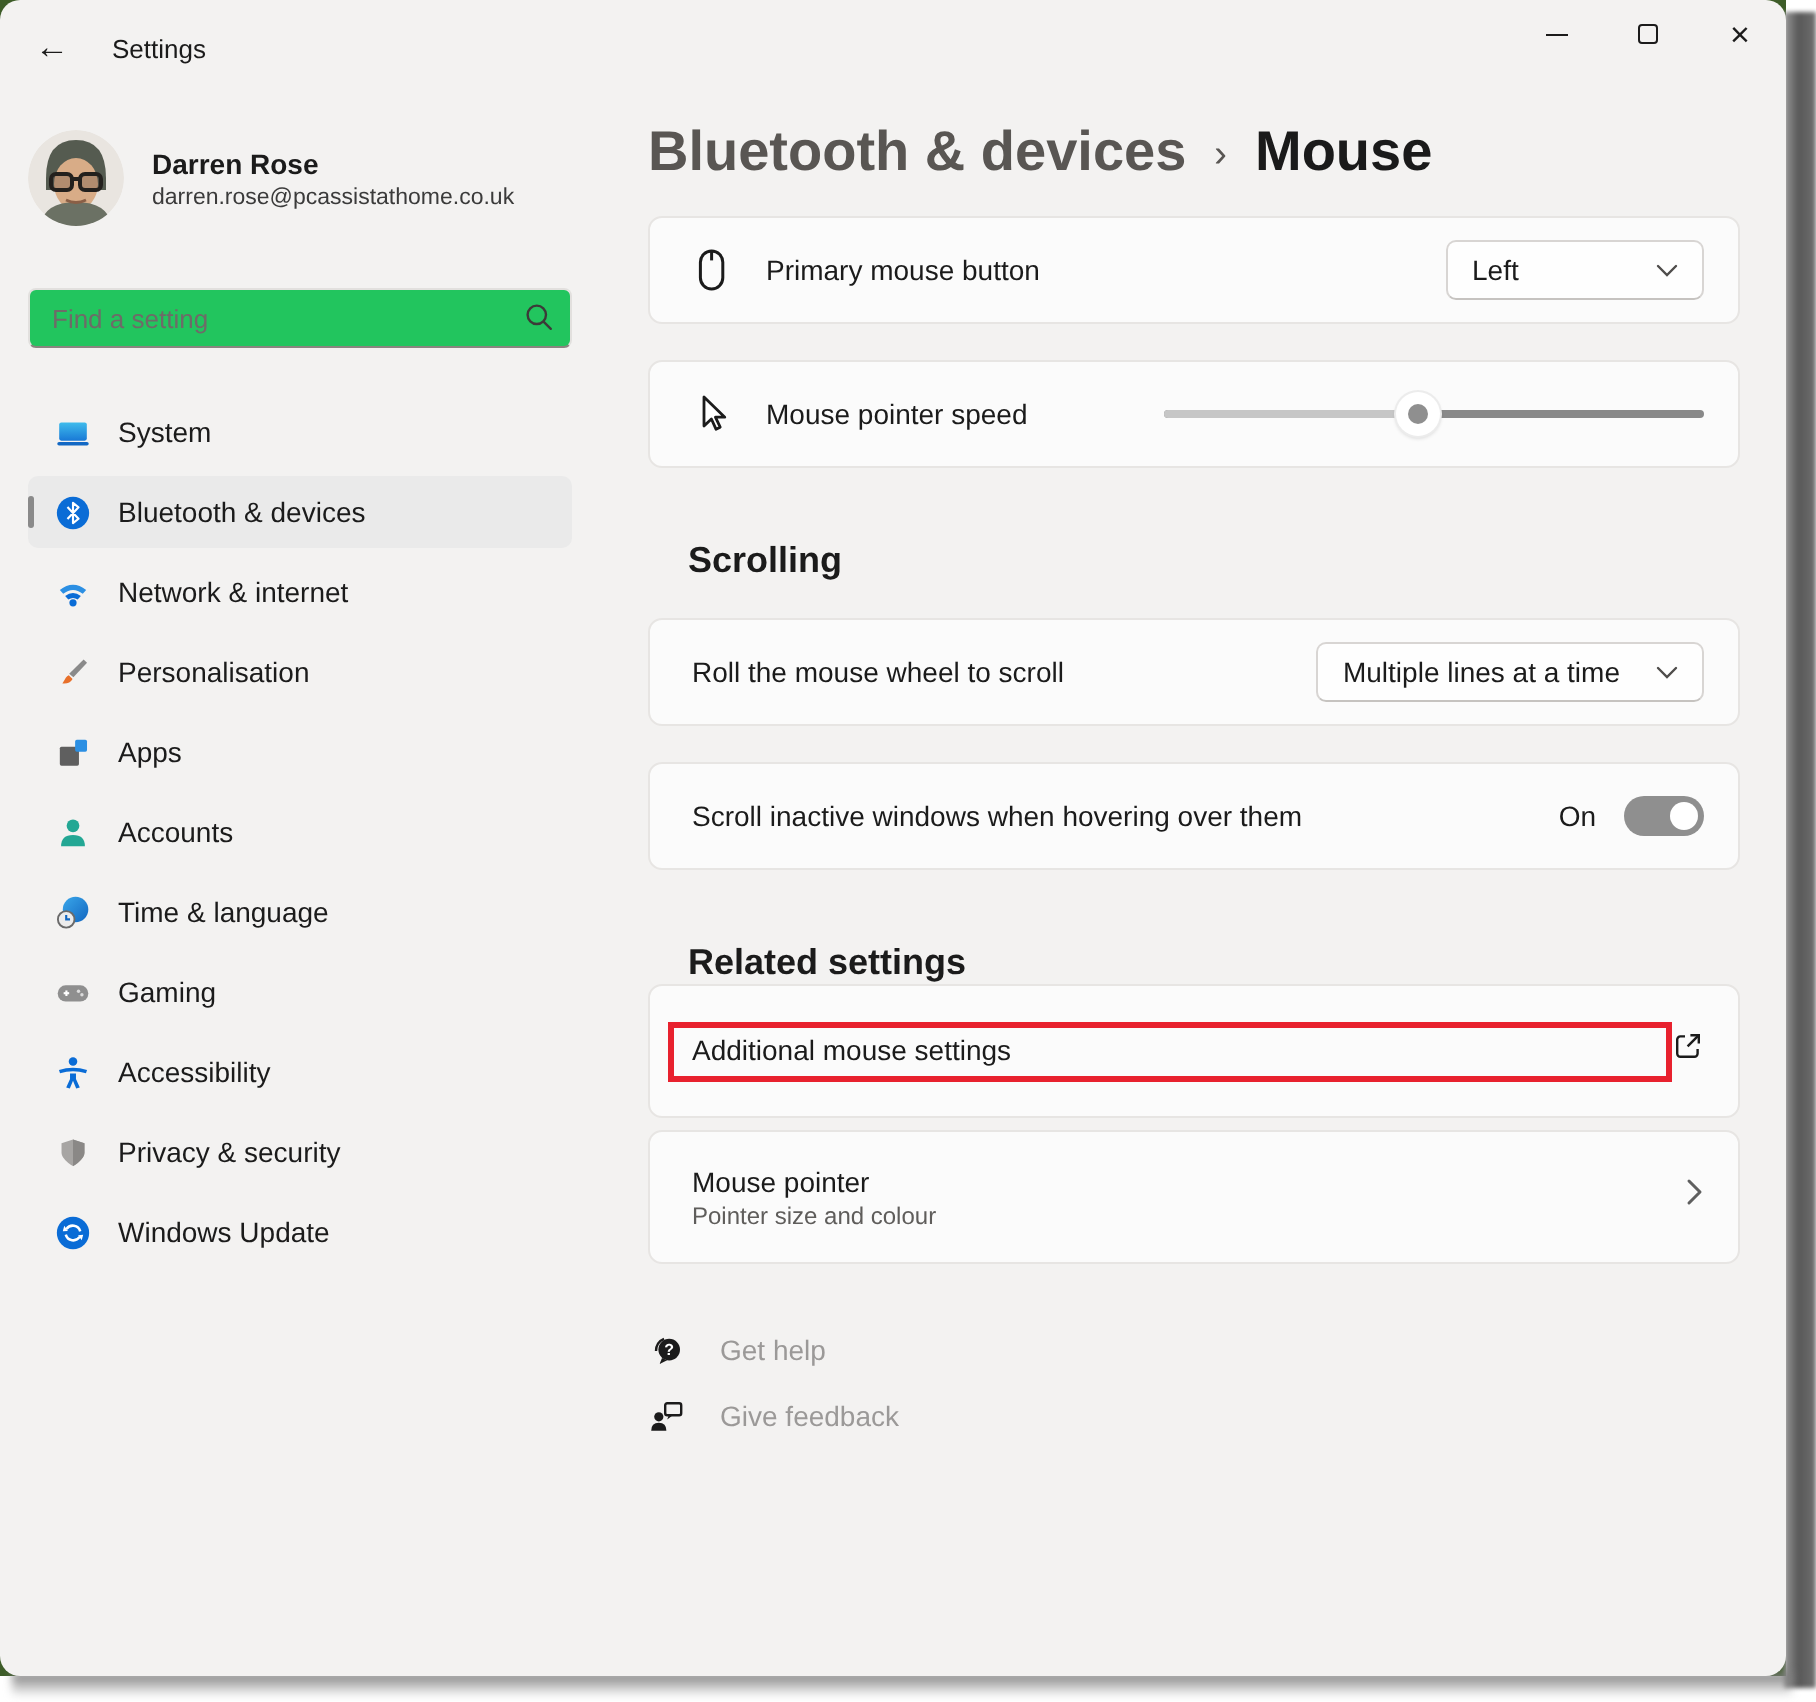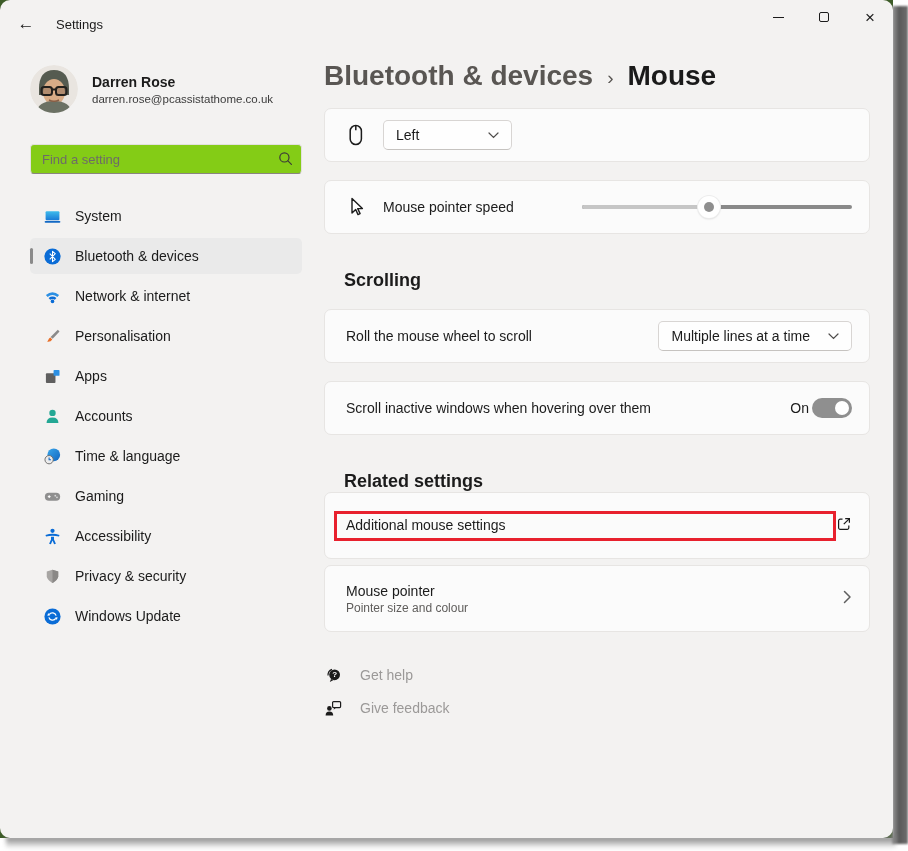--- a/index.html
+++ b/index.html
@@ -34,29 +34,29 @@
   .back-btn { width:32px; height:32px; margin-left:10px; display:flex; align-items:center; justify-content:center;
     font-size:17px; color:#1b1b1b; border-radius:4px; cursor:pointer; }
   .tb-title { font-size:13px; margin-left:14px; }
   .tb-controls { margin-left:auto; display:flex; height:100%; align-self:flex-start; }
   .tb-btn { width:46px; height:34px; display:flex; align-items:center; justify-content:center; cursor:pointer; }
   .glyph-min { width:11px; height:1px; background:#1b1b1b; }
   .glyph-max { width:10px; height:10px; border:1.2px solid #1b1b1b; border-radius:2px; }
   .glyph-close { font-size:17px; line-height:1; color:#1b1b1b; }
 
   
-  .sidebar { position:absolute; left:16px; top:48px; width:300px; bottom:0; padding:0 14px; }
+  .sidebar { position:absolute; left:0; top:48px; width:300px; bottom:0; padding:0 14px; }
   .profile { display:flex; align-items:center; gap:14px; margin-top:16px; height:50px; }
   .avatar { width:48px; height:48px; border-radius:50%; overflow:hidden; flex:0 0 auto; }
   .profile-name { font-size:14px; font-weight:700; }
   .profile-email { font-size:11.5px; color:#3b3b3b; margin-top:3px; }
 
   .searchbox { position:relative; margin-top:30px; }
   .searchbox input { width:100%; height:30px; border:1px solid #e2e0de; border-bottom:1px solid #89857f;
-    border-radius:4px; background:#84cc16; padding:0 30px 0 11px; font-size:13px;
+    border-radius:4px; background:#22c55e; padding:0 30px 0 11px; font-size:13px;
     font-family:inherit; color:#1b1b1b; outline:none; }
   .searchbox input::placeholder { color:#6e6b68; }
   .search-icon { position:absolute; right:9px; top:7px; }
 
   .nav { margin-top:24px; }
   .nav-item { position:relative; height:36px; margin-bottom:4px; border-radius:5px;
     display:flex; align-items:center; padding-left:14px; gap:14px; cursor:pointer; font-size:14px; }
   .nav-item.selected { background:#eaeaea; }
   .nav-item.selected::before { content:""; position:absolute; left:0; top:10px; width:3px; height:16px;
     border-radius:2px; background:#8a8a8a; }
@@ -88,21 +88,21 @@
     padding:0 12px; font-size:14px; gap:18px; cursor:pointer; justify-content:space-between; }
 
   .slider { --pct:50%; position:relative; width:270px; height:22px; cursor:pointer; }
   .slider-track { position:absolute; left:0; right:0; top:9px; height:4px; border-radius:2px; background:#898989; }
   .slider-fill { position:absolute; left:0; top:9px; height:4px; border-radius:2px; background:#c6c6c6; width:var(--pct); }
   .slider-thumb { position:absolute; top:11px; left:var(--pct); width:22px; height:22px; border-radius:50%;
     background:#ffffff; box-shadow:0 0 0 1px #ececec,0 1px 2px rgba(0,0,0,.18);
     transform:translate(-50%,-50%); display:flex; align-items:center; justify-content:center; }
   .slider-thumb::after { content:""; width:10px; height:10px; border-radius:50%; background:#8f8f8f; }
 
-  .toggle-wrap { display:flex; align-items:center; gap:3px; }
+  .toggle-wrap { display:flex; align-items:center; gap:14px; }
   .toggle-state { font-size:14px; }
   .toggle { width:40px; height:20px; border-radius:10px; background:#8f8f8f; position:relative; cursor:pointer; }
   .toggle-knob { position:absolute; right:3px; top:3px; width:14px; height:14px; border-radius:50%; background:#ffffff; }
 
   .annotation { border:3px solid #e8212e; padding:3px 9px 5px 9px; margin-left:-12px; }
 
   .chev-right { color:#5f5f5f; }
 
   .footer { margin-top:28px; }
   .footer-row { display:flex; align-items:center; gap:17px; height:30px; margin-bottom:3px; cursor:pointer; }
@@ -314,20 +314,21 @@
         <span class="crumb-current">Mouse</span>
       </div>
 
       <div class="card h1 first">
         <span class="card-icon">
           <svg width="20" height="22" viewBox="0 0 20 22">
               <rect x="4.2" y="1.5" width="11.2" height="19" rx="5.6" fill="none" stroke="#1b1b1b" stroke-width="1.5"></rect>
               <line x1="9.8" y1="1.5" x2="9.8" y2="6.2" stroke="#1b1b1b" stroke-width="1.5"></line>
             </svg>
         </span>
+        <span class="card-label">Primary mouse button</span>
         <div class="dropdown">
           <span>Left</span>
           <svg width="11" height="7" viewBox="0 0 11 7">
               <polyline points="1,1 5.5,5.5 10,1" fill="none" stroke="#4f4d4b" stroke-width="1.2" stroke-linecap="round"></polyline>
             </svg>
         </div>
       </div>
 
       <div class="card h1">
         <span class="card-icon">

